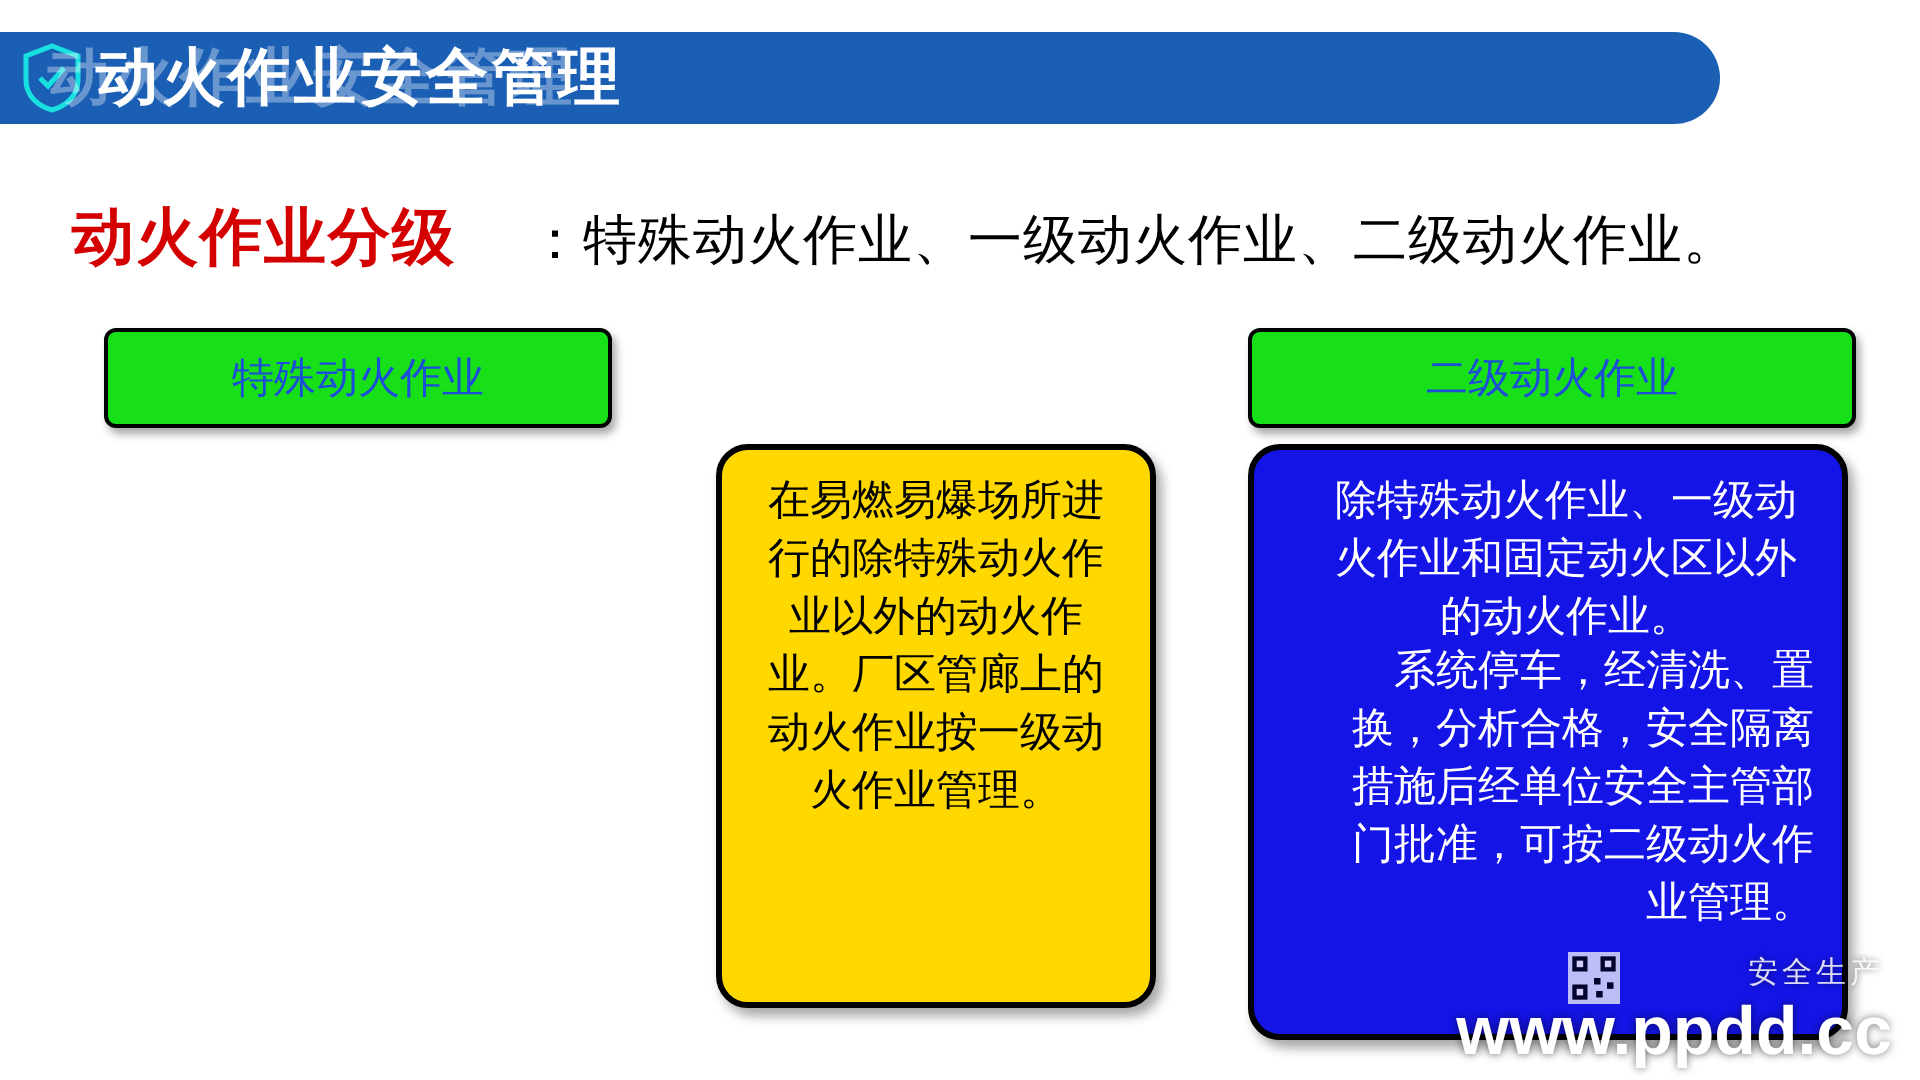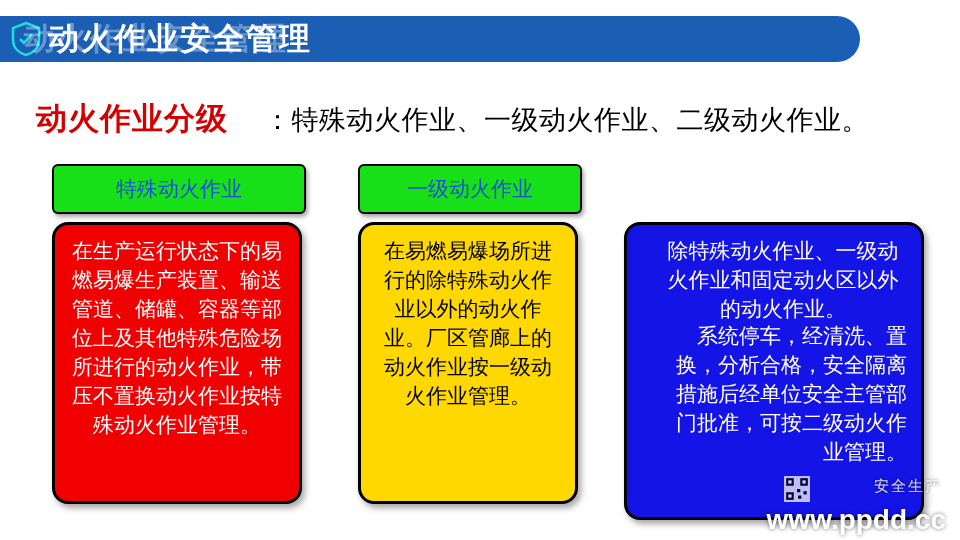--- a/index.html
+++ b/index.html
@@ -78,21 +78,21 @@
     background:#ffd800;color:#000000;text-align:center;
   }
   .card-2{
     left:572px;width:300px;height:298px;
     background:#1414e6;color:#ffffff;text-align:center;padding-left:32px;
   }
   .card-2 .blk-left{text-align:right;font-family:Liberation Mono, monospace;}
   
   .wm-main{
     position:absolute;right:14px;bottom:4px;
-    font-size:28px;font-weight:bold;color:#ffffff;
+    font-size:34px;font-weight:bold;color:#ffffff;
     text-shadow:0 0 4px rgba(0,0,0,0.55);
     letter-spacing:0px;pointer-events:none;white-space:nowrap;
   }
   .wm-sub{
     position:absolute;right:18px;bottom:44px;
     font-size:15px;color:rgba(255,255,255,0.85);
     letter-spacing:2px;pointer-events:none;white-space:nowrap;
     text-shadow:0 0 3px rgba(0,0,0,0.5);
     margin-top:32px;
   }
@@ -115,27 +115,24 @@
 </div>
 <div class="title-ghost">动火作业安全管理</div>
 
 <div class="heading">
   <span class="hl">动火作业分级</span>
   <span class="hr">：特殊动火作业、一级动火作业、二级动火作业。</span>
 </div>
 
 <div class="labels">
   <div class="label-box label-0">特殊动火作业</div>
-  <div class="label-box label-1">一级动火作业</div>
+  <div class="label-box label-2">二级动火作业</div>
 </div>
 
 <div class="cards">
-  <div class="card card-0">
-    <p>在生产运行状态下的易燃易爆生产装置、输送管道、储罐、容器等部位上及其他特殊危险场所进行的动火作业，带压不置换动火作业按特殊动火作业管理。</p>
-  </div>
   <div class="card card-1">
     <p>在易燃易爆场所进行的除特殊动火作业以外的动火作业。厂区管廊上的动火作业按一级动火作业管理。</p>
   </div>
   <div class="card card-2">
     <p>除特殊动火作业、一级动火作业和固定动火区以外的动火作业。</p>
     <p class="blk-left">系统停车，经清洗、置换，分析合格，安全隔离措施后经单位安全主管部门批准，可按二级动火作业管理。</p>
   </div>
 </div>
 
 <div class="wm-sub">安全生产</div>

